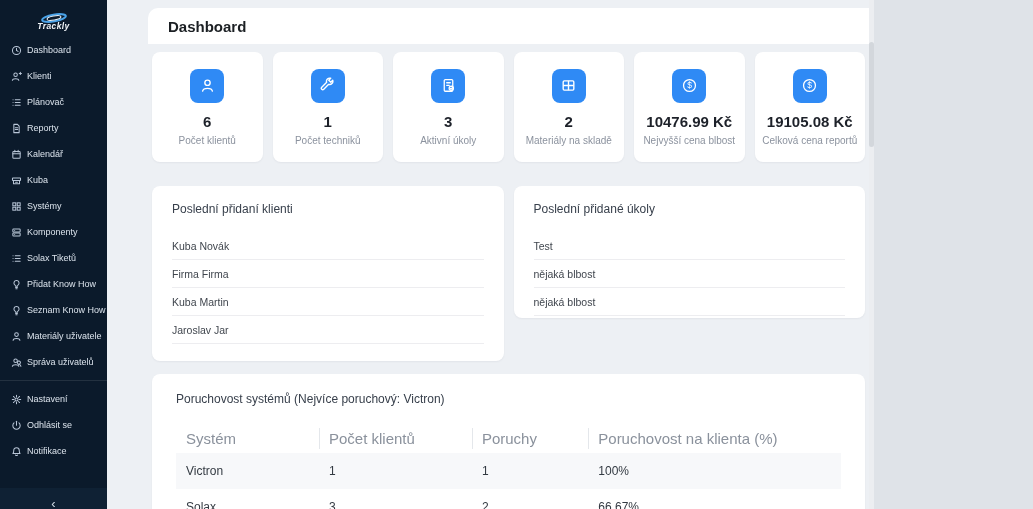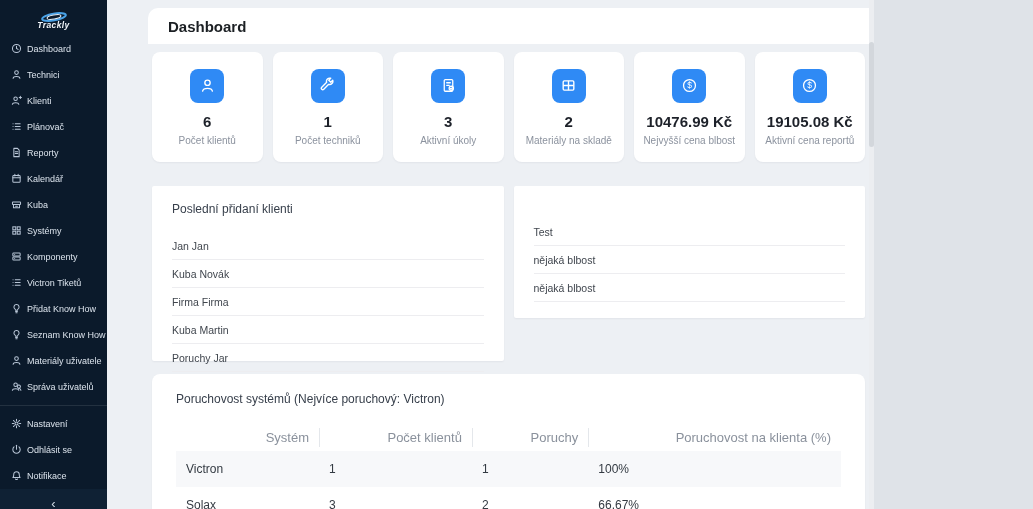--- a/index.html
+++ b/index.html
@@ -29,30 +29,30 @@
 
   
   .stats-row{display:flex;gap:10px;}
   .stat-card{flex:1;background:#fff;border-radius:8px;height:110px;box-shadow:0 1px 2px rgba(16,24,40,.05);display:flex;flex-direction:column;align-items:center;justify-content:center;text-align:center;}
   .stat-icon{width:34px;height:34px;border-radius:8px;background:#2f8af5;display:flex;align-items:center;justify-content:center;}
   .stat-value{font-size:15px;font-weight:700;color:#1d2129;margin-top:10px;}
   .stat-label{font-size:10px;color:#8b929e;margin-top:5px;}
 
   
   .panels-row{display:flex;gap:10px;margin-top:24px;align-items:flex-start;}
-  .panel{flex:1;background:#fff;border-radius:2px;box-shadow:0 1px 2px rgba(16,24,40,.05);padding:16px 20px 10px;box-sizing:border-box;}
+  .panel{flex:1;background:#fff;border-radius:8px;box-shadow:0 1px 2px rgba(16,24,40,.05);padding:16px 20px 10px;box-sizing:border-box;}
   .panel-title{font-size:12px;color:#38404c;}
   .plist{margin-top:16px;}
   .plist-item{font-size:10.5px;color:#40464e;padding:8px 0 7px;border-bottom:1px solid #ededf0;cursor:default;}
 
   
   .table-card{background:#fff;border-radius:8px 8px 0 0;box-shadow:0 1px 2px rgba(16,24,40,.05);margin-top:13px;padding:18px 24px 20px;min-height:130px;}
   .table-title{font-size:12px;color:#38404c;}
   table.fault{width:100%;border-collapse:collapse;margin-top:18px;table-layout:fixed;}
-  table.fault th{font-weight:400;color:#8a919c;font-size:13px;text-align:right;padding:6px 10px;position:relative;}
+  table.fault th{font-weight:400;color:#8a919c;font-size:15px;text-align:left;padding:6px 10px;position:relative;}
   table.fault th+th::before{content:'';position:absolute;left:0;top:4px;bottom:4px;width:1px;background:#e4e7eb;}
   table.fault td{font-size:12px;color:#333a42;padding:11px 10px;}
   table.fault tbody tr.striped{background:#f7f8fa;}
 
   
   .scrollbar-track{position:absolute;right:0;top:0;bottom:0;width:5px;background:#eceef1;}
   .scrollbar-thumb{position:absolute;right:0;top:42px;width:5px;height:105px;background:#d3d7dc;border-radius:3px;}
 </style>
 </head>
 <body>
@@ -73,29 +73,20 @@
       <div class="nav-item">
         <span class="nicon">
           <svg width="11" height="11" viewBox="0 0 12 12" fill="none" stroke="#bac7d8" stroke-width="1.1" stroke-linecap="round">
               <circle cx="6" cy="6" r="4.4"></circle>
               <path d="M6 3.6V6l1.7 1"></path>
             </svg>
         </span>
         <span class="nlabel">Dashboard</span>
       </div>
 
-      <div class="nav-item">
-        <span class="nicon">
-          <svg width="11" height="11" viewBox="0 0 12 12" fill="none" stroke="#bac7d8" stroke-width="1.1" stroke-linecap="round">
-              <circle cx="6" cy="3.9" r="2"></circle>
-              <path d="M2.3 10.2c.4-2.7 7-2.7 7.4 0"></path>
-            </svg>
-        </span>
-        <span class="nlabel">Technici</span>
-      </div>
 
       <div class="nav-item">
         <span class="nicon">
           <svg width="11" height="11" viewBox="0 0 12 12" fill="none" stroke="#bac7d8" stroke-width="1.1" stroke-linecap="round">
               <circle cx="5" cy="4.1" r="1.9"></circle>
               <path d="M1.5 10.2c.3-2.5 6.7-2.5 7 0"></path>
               <path d="M9 2.6h2.4M10.2 1.4v2.4"></path>
             </svg>
         </span>
         <span class="nlabel">Klienti</span>
@@ -164,21 +155,21 @@
         <span class="nlabel">Komponenty</span>
       </div>
 
       <div class="nav-item">
         <span class="nicon">
           <svg width="11" height="11" viewBox="0 0 12 12" fill="none" stroke="#bac7d8" stroke-width="1.1" stroke-linecap="round">
               <path d="M4.6 3h5.4M4.6 6h5.4M4.6 9h5.4"></path>
               <path d="M2.2 3h.05M2.2 6h.05M2.2 9h.05"></path>
             </svg>
         </span>
-        <span class="nlabel">Victron Tiketů</span>
+        <span class="nlabel">Solax Tiketů</span>
       </div>
 
       <div class="nav-item">
         <span class="nicon">
           <svg width="11" height="11" viewBox="0 0 12 12" fill="none" stroke="#bac7d8" stroke-width="1.1" stroke-linecap="round" stroke-linejoin="round">
               <path d="M6 1.6a2.8 2.8 0 0 1 1.6 5.1c-.4.3-.6.7-.6 1.2H5c0-.5-.2-.9-.6-1.2A2.8 2.8 0 0 1 6 1.6z"></path>
               <path d="M5 9.4h2M5.3 10.7h1.4"></path>
             </svg>
         </span>
         <span class="nlabel">Přidat Know How</span>
@@ -323,39 +314,39 @@
           </div>
 
           <div class="stat-card">
             <div class="stat-icon">
               <svg width="17" height="17" viewBox="0 0 16 16" fill="none" stroke="#fff" stroke-width="1.2">
                   <circle cx="8" cy="8" r="5.6"></circle>
                   <text x="8" y="10.8" font-size="8" text-anchor="middle" fill="#fff" stroke="none" font-family="inherit">$</text>
                 </svg>
             </div>
             <div class="stat-value">19105.08 Kč</div>
-            <div class="stat-label">Aktivní cena reportů</div>
+            <div class="stat-label">Celková cena reportů</div>
           </div>
 
         </div>
 
         <div class="panels-row">
 
           <div class="panel" style="height:175px;">
             <div class="panel-title">Poslední přidaní klienti</div>
             <div class="plist">
-              <div class="plist-item">Jan Jan</div>
               <div class="plist-item">Kuba Novák</div>
               <div class="plist-item">Firma Firma</div>
               <div class="plist-item">Kuba Martin</div>
-              <div class="plist-item">Poruchy Jar</div>
+              <div class="plist-item">Jaroslav Jar</div>
             </div>
           </div>
 
           <div class="panel" style="height:132px;">
+            <div class="panel-title">Poslední přidané úkoly</div>
             <div class="plist">
               <div class="plist-item">Test</div>
               <div class="plist-item">nějaká blbost</div>
               <div class="plist-item">nějaká blbost</div>
             </div>
           </div>
 
         </div>
 
         <div class="table-card">

